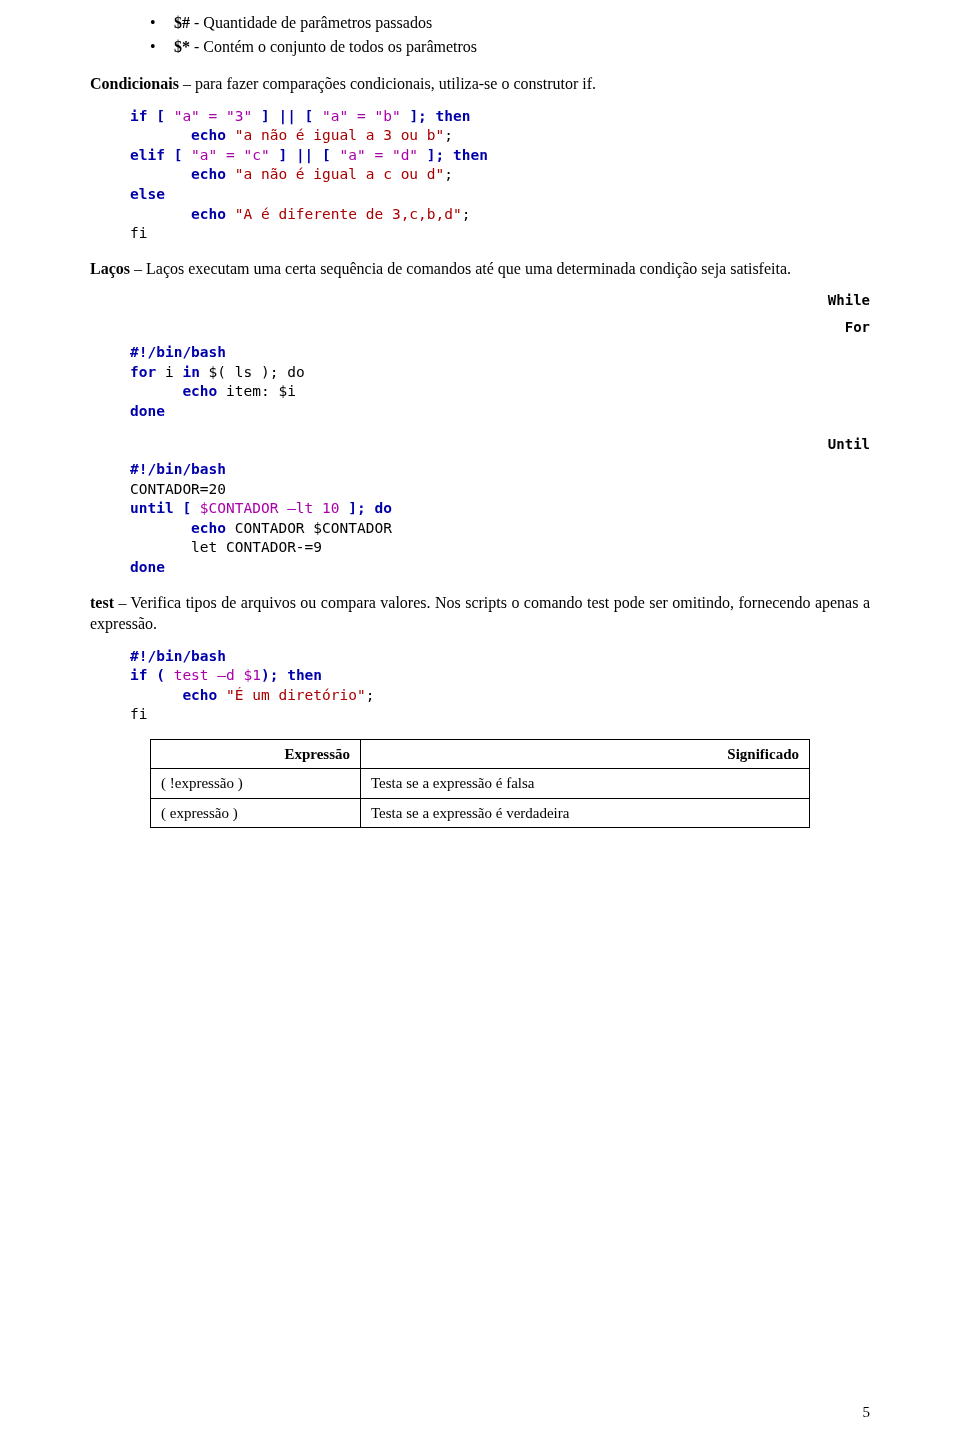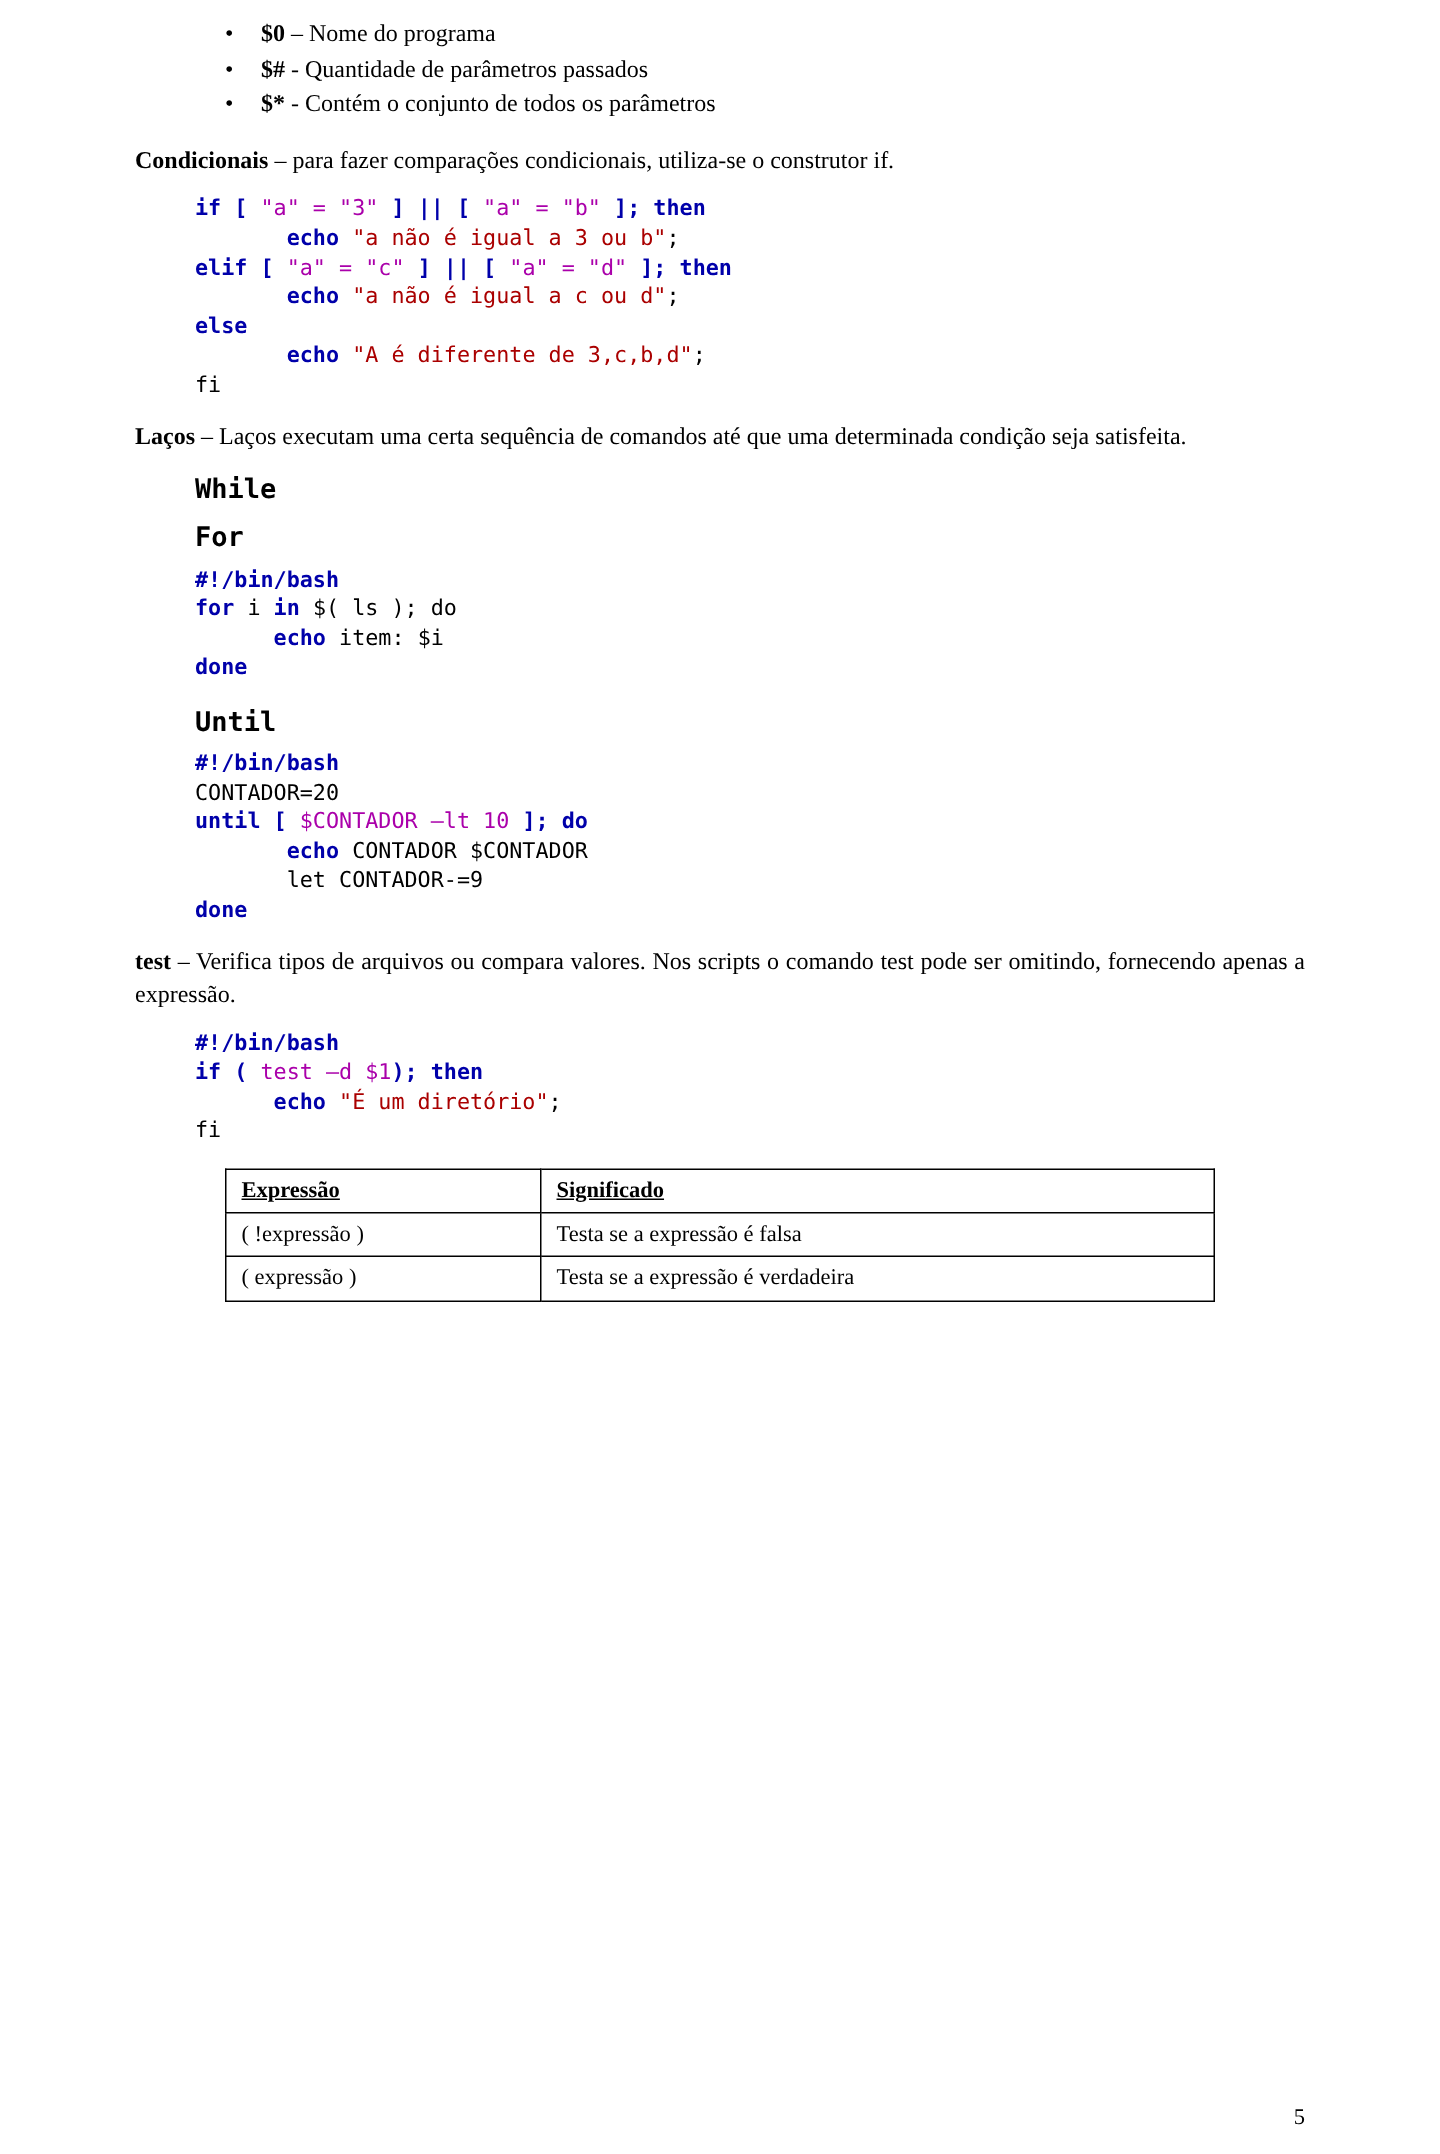--- a/index.html
+++ b/index.html
@@ -47,56 +47,52 @@
     line-height: 1.35;
   }
   .code-block .kw { color: #0000aa; font-weight: bold; }
   .code-block .br { color: #aa00aa; }
   .code-block .str { color: #aa0000; }
   .code-block .plain { color: #000; }
   .bold { font-weight: bold; }
   .section-label {
     font-family: "DejaVu Sans Mono", "Courier New", monospace;
     font-weight: bold;
-    font-size: 18px;
+    font-size: 14px;
     margin: 8px 0 6px 40px;
+    text-align: right;
   }
   table.expr {
     border-collapse: collapse;
     margin: 10px 0 0 60px;
     width: 660px;
   }
   table.expr th, table.expr td {
     border: 1px solid #000;
     padding: 4px 10px;
     font-size: 15px;
     vertical-align: top;
   }
   table.expr th {
     font-weight: bold;
-    text-align: left;
-    text-decoration: underline;
+    text-align: right;
   }
   .page-number {
     position: absolute;
     bottom: 14px;
     right: 90px;
     font-size: 15px;
   }
 </style>
 </head>
 <body>
 
 <div class="page">
 
   <ul class="bullet-list">
-    <li>
-      <span class="bold">$0</span>
-      <span>– Nome do programa</span>
-    </li>
     <li>
       <span class="bold">$#</span>
       <span>- Quantidade de parâmetros passados</span>
     </li>
     <li>
       <span class="bold">$*</span>
       <span>- Contém o conjunto de todos os parâmetros</span>
     </li>
   </ul>
 

